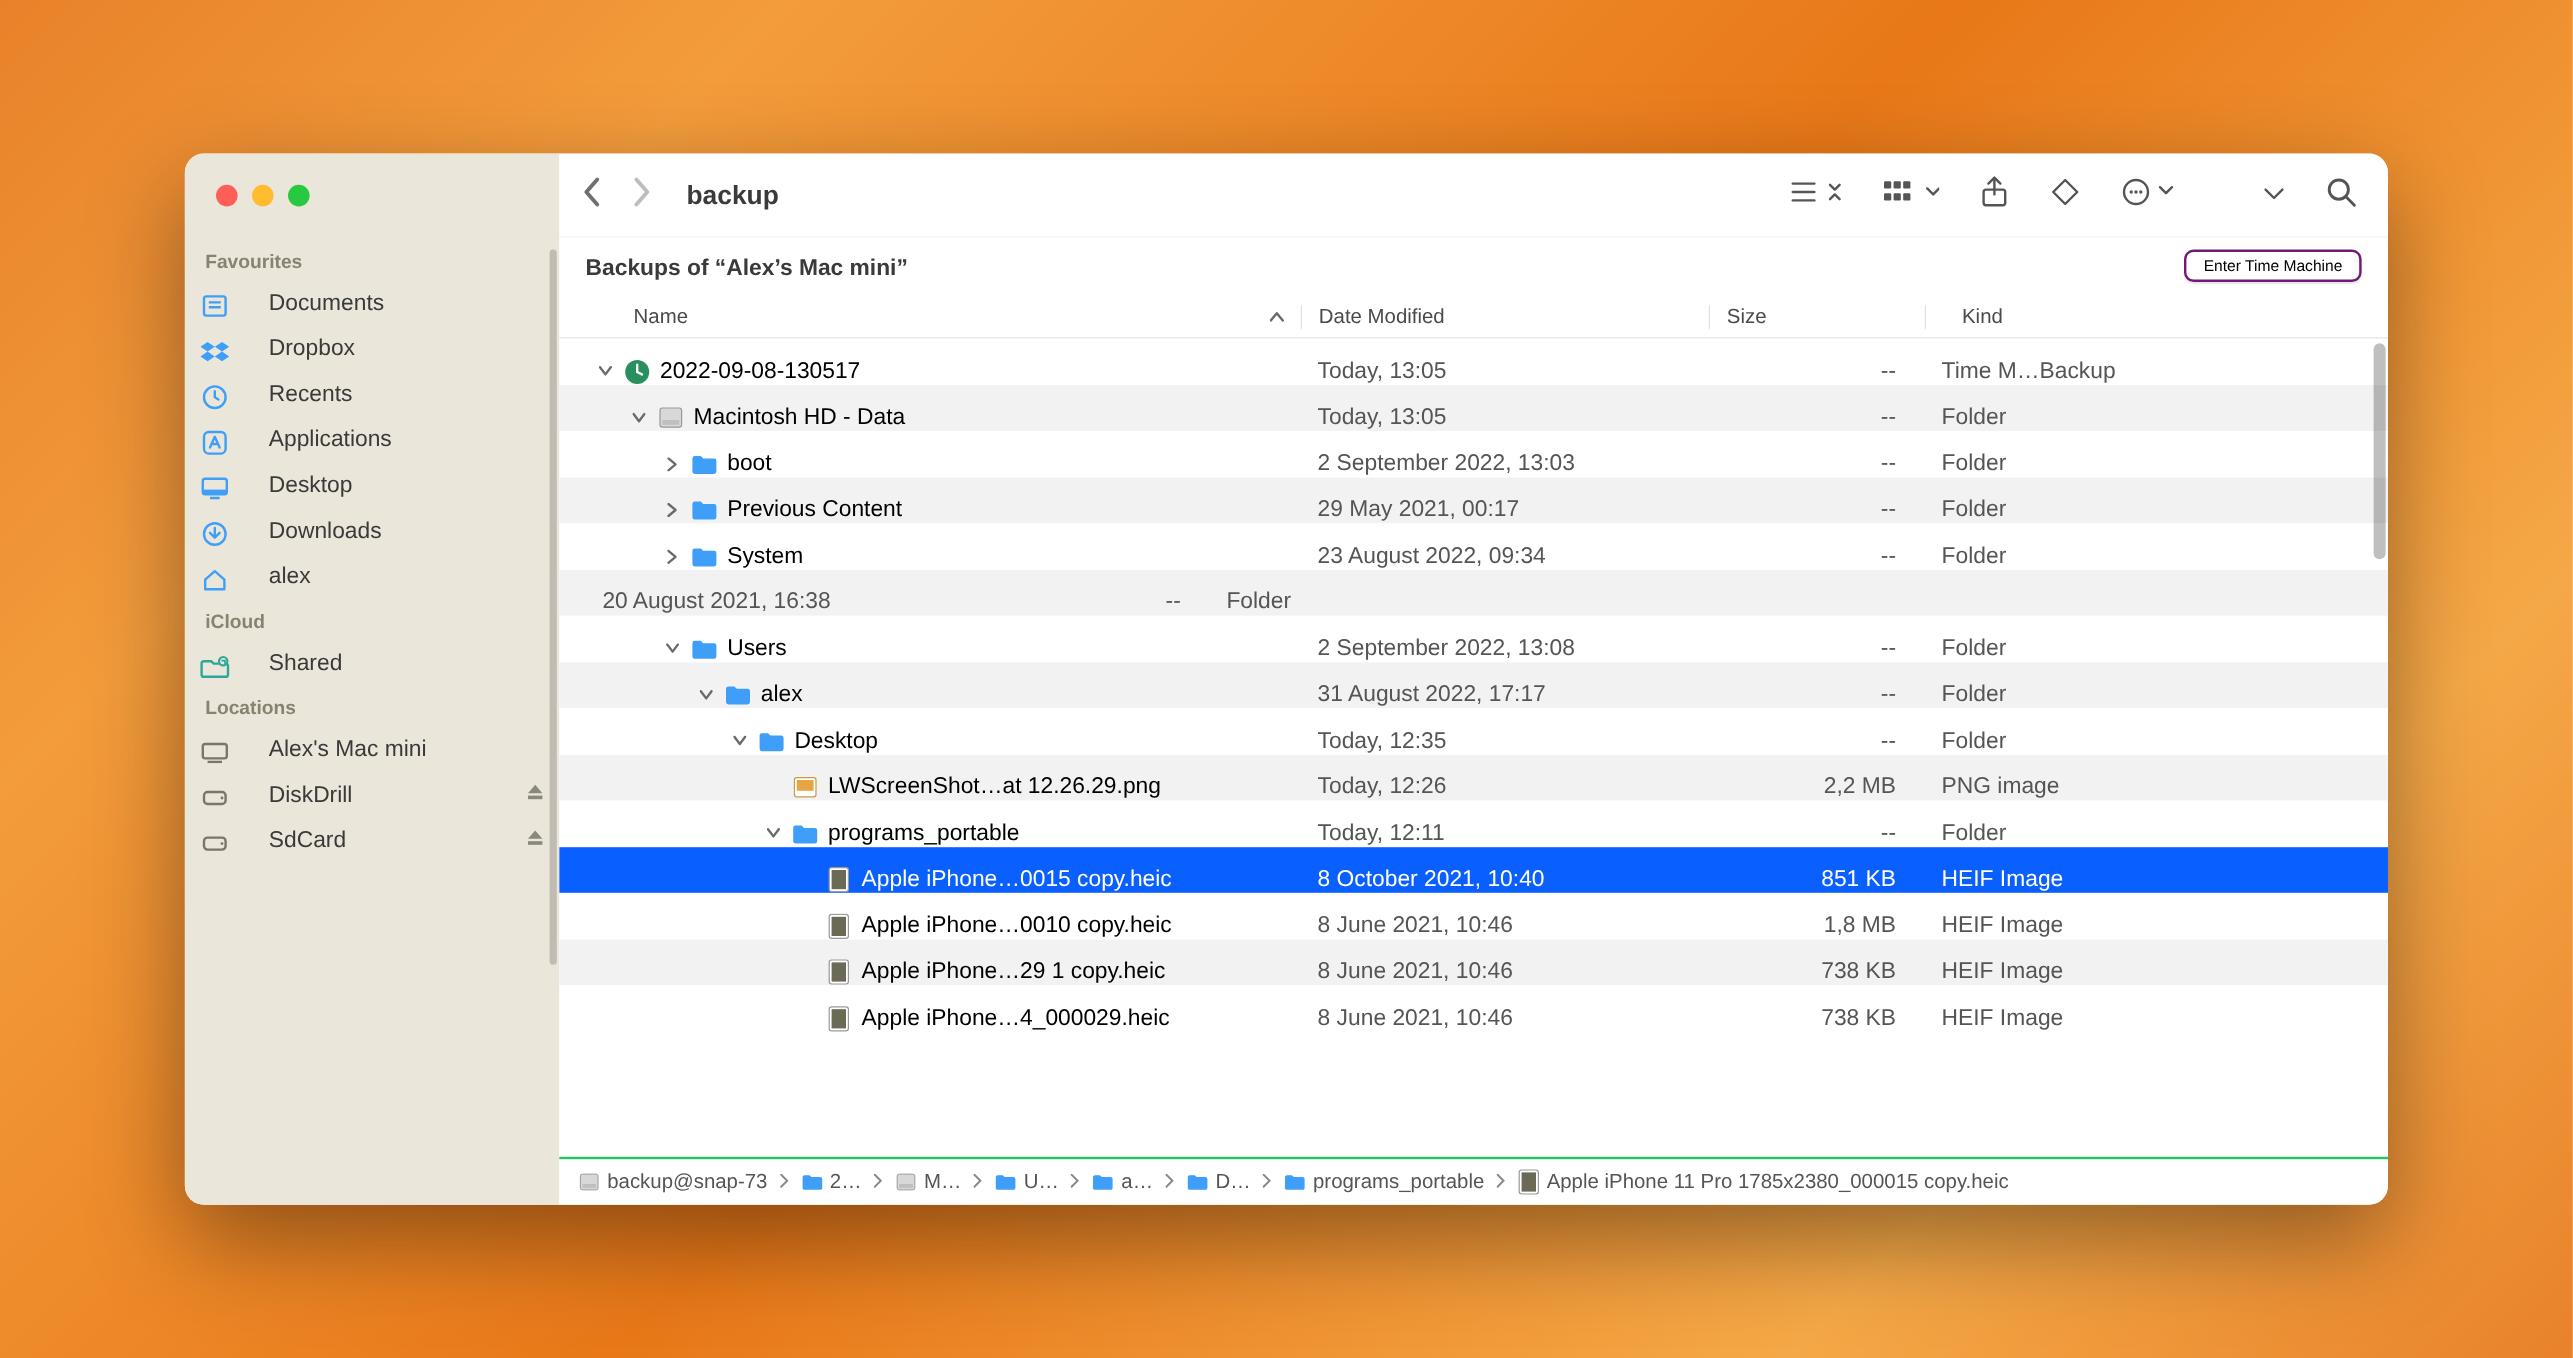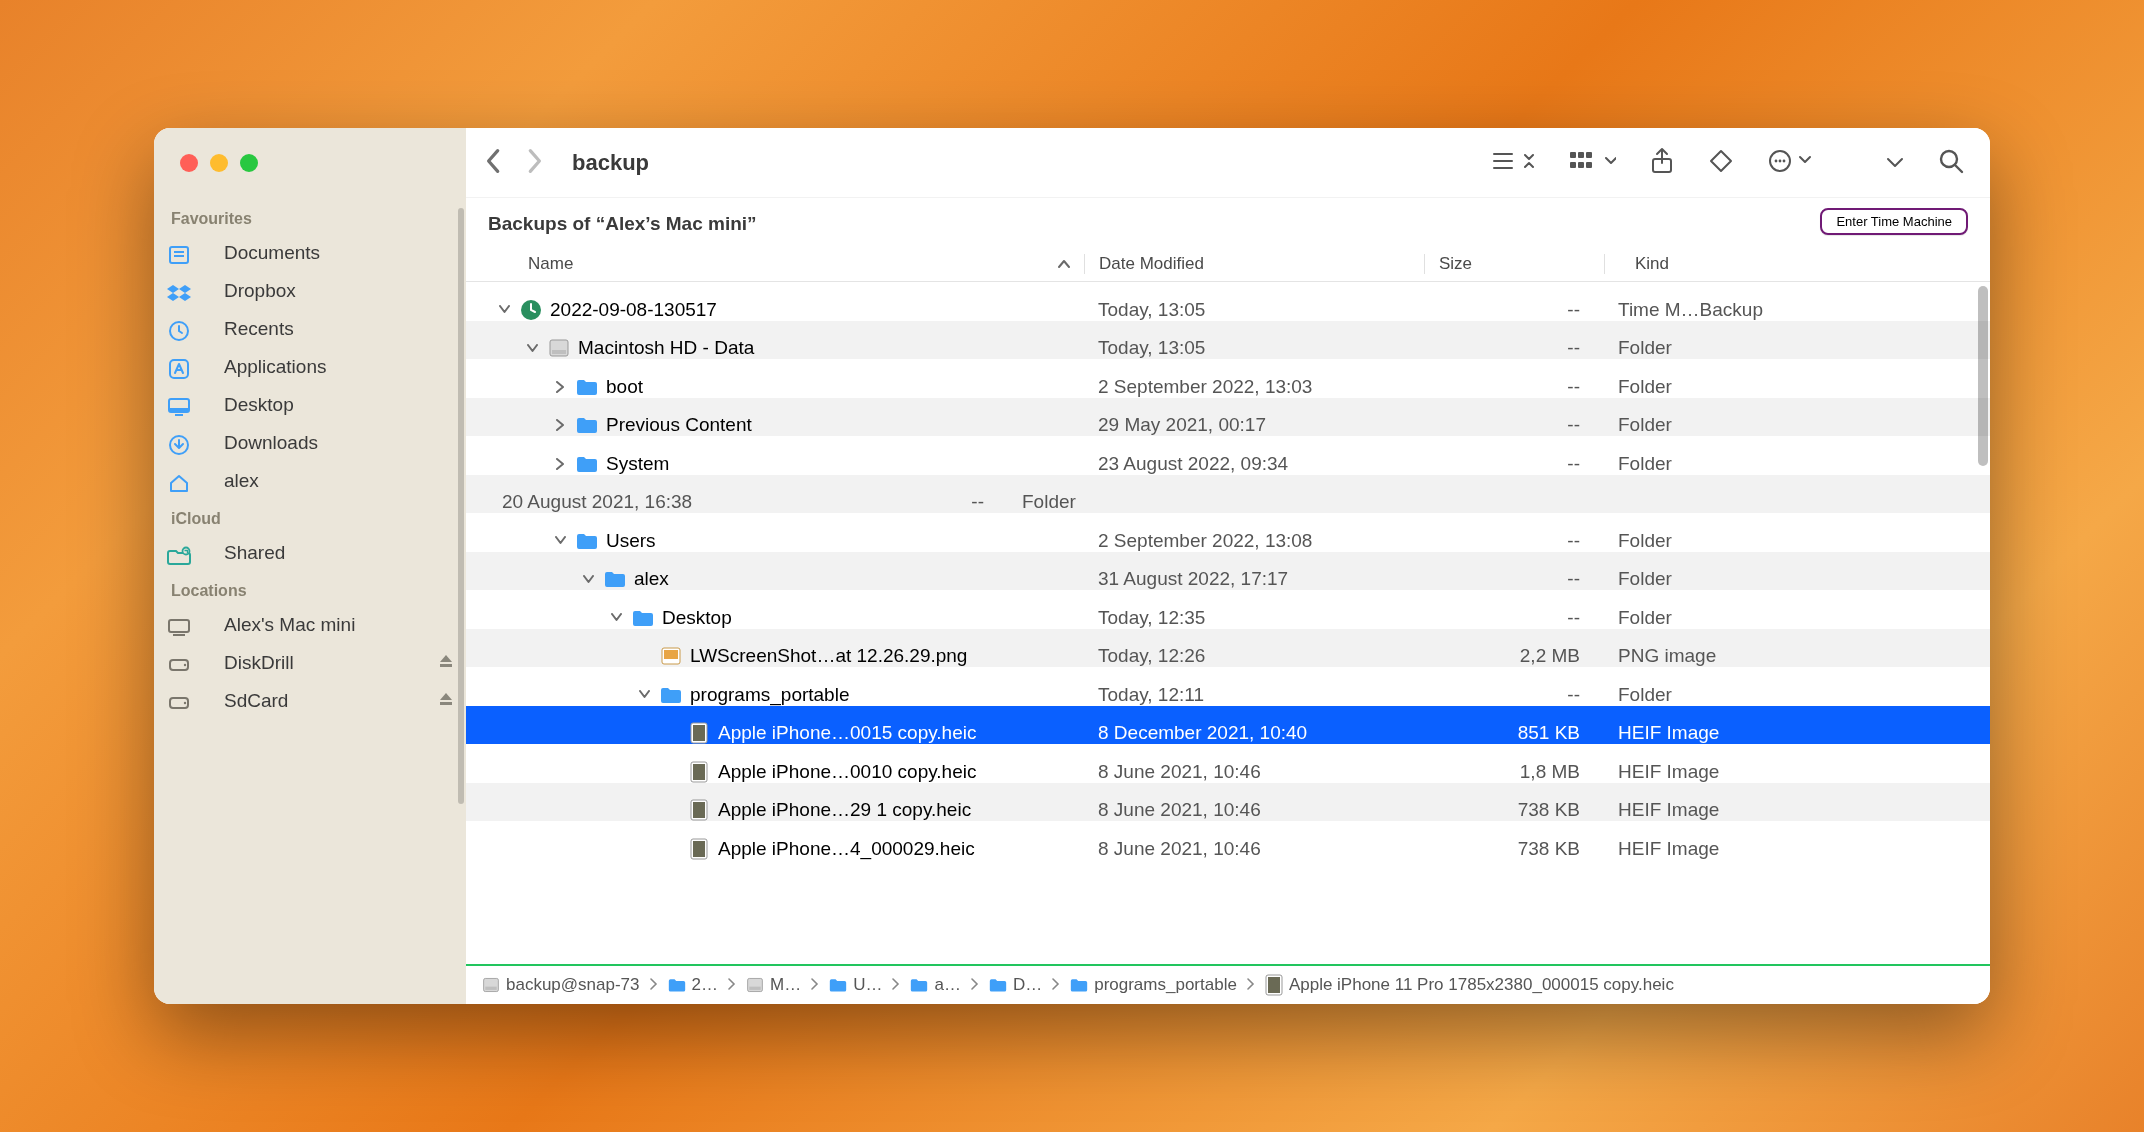--- a/index.html
+++ b/index.html
@@ -507,21 +507,21 @@
               <span class="indent" style="width: 168px;"></span>
               <span class="disclosure"></span>
               <span class="fico">
                 <svg width="18" height="22" viewBox="0 0 18 22">
                   <rect x="1" y="1" width="16" height="20" rx="2" fill="#fff" stroke="#999"></rect>
                   <rect x="3" y="3" width="12" height="16" fill="#6a6a55"></rect>
                 </svg>
               </span>
               <span>Apple iPhone…0015 copy.heic</span>
             </div>
-            <div class="c-date">8 December 2021, 10:40</div>
+            <div class="c-date">8 October 2021, 10:40</div>
             <div class="c-size">851 KB</div>
             <div class="c-kind">HEIF Image</div>
           </div>
           <div class="row">
             <div class="c-name">
               <span class="indent" style="width: 168px;"></span>
               <span class="disclosure"></span>
               <span class="fico">
                 <svg width="18" height="22" viewBox="0 0 18 22">
                   <rect x="1" y="1" width="16" height="20" rx="2" fill="#fff" stroke="#999"></rect>

